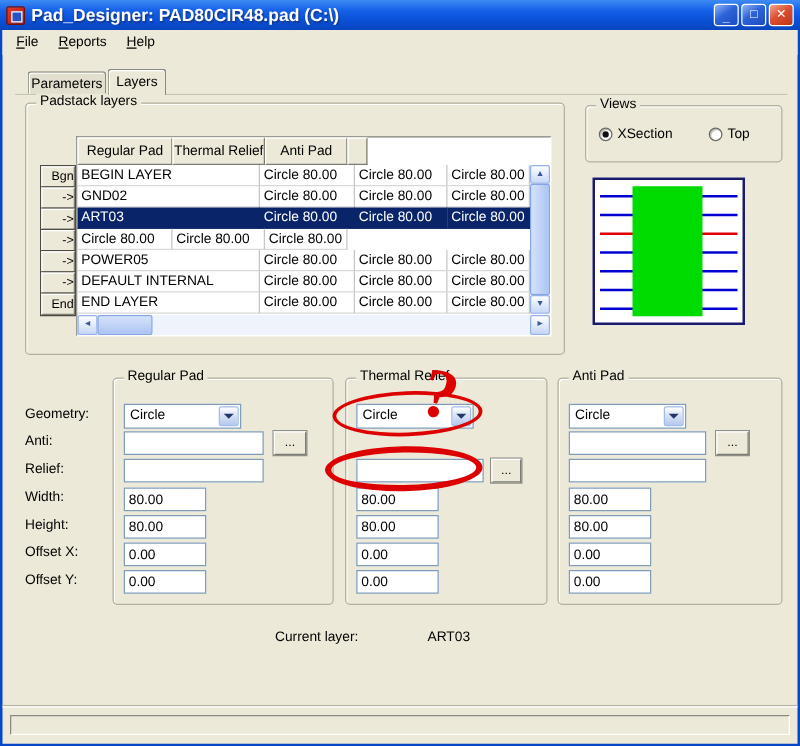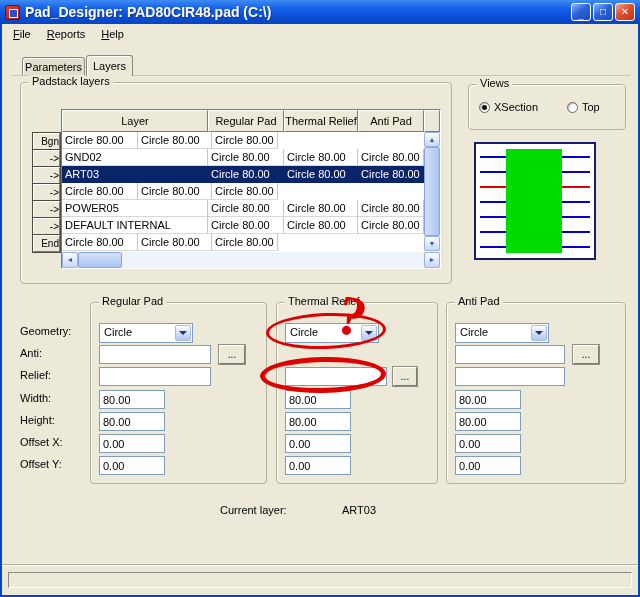--- a/index.html
+++ b/index.html
@@ -150,28 +150,28 @@
     <div class="rowbtn" style="top:50px">Bgn</div>
     <div class="rowbtn" style="top:67px">-&gt;</div>
     <div class="rowbtn" style="top:84px">-&gt;</div>
     <div class="rowbtn" style="top:101px">-&gt;</div>
     <div class="rowbtn" style="top:118px">-&gt;</div>
     <div class="rowbtn" style="top:135px">-&gt;</div>
     <div class="rowbtn" style="top:152px">End</div>
 
     <div class="ptable">
       <div class="thead">
-        <div class="hcell c0">Layer</div>
         <div class="hcell c1">Regular Pad</div>
         <div class="hcell c2">Thermal Relief</div>
         <div class="hcell c3">Anti Pad</div>
         <div class="hcell corner"></div>
       </div>
       <div class="tbody">
         <div class="trow">
+          <div class="cell c0">BEGIN LAYER</div>
           <div class="cell c1">Circle 80.00</div>
           <div class="cell c2">Circle 80.00</div>
           <div class="cell c3">Circle 80.00</div>
         </div>
         <div class="trow">
           <div class="cell c0">GND02</div>
           <div class="cell c1">Circle 80.00</div>
           <div class="cell c2">Circle 80.00</div>
           <div class="cell c3">Circle 80.00</div>
         </div>
@@ -192,20 +192,21 @@
           <div class="cell c2">Circle 80.00</div>
           <div class="cell c3">Circle 80.00</div>
         </div>
         <div class="trow">
           <div class="cell c0">DEFAULT INTERNAL</div>
           <div class="cell c1">Circle 80.00</div>
           <div class="cell c2">Circle 80.00</div>
           <div class="cell c3">Circle 80.00</div>
         </div>
         <div class="trow">
+          <div class="cell c0">END LAYER</div>
           <div class="cell c1">Circle 80.00</div>
           <div class="cell c2">Circle 80.00</div>
           <div class="cell c3">Circle 80.00</div>
         </div>
       </div>
       <div class="vscroll">
         <div class="sbtn up">▲</div>
         <div class="vthumb"></div>
         <div class="sbtn down">▼</div>
       </div>

